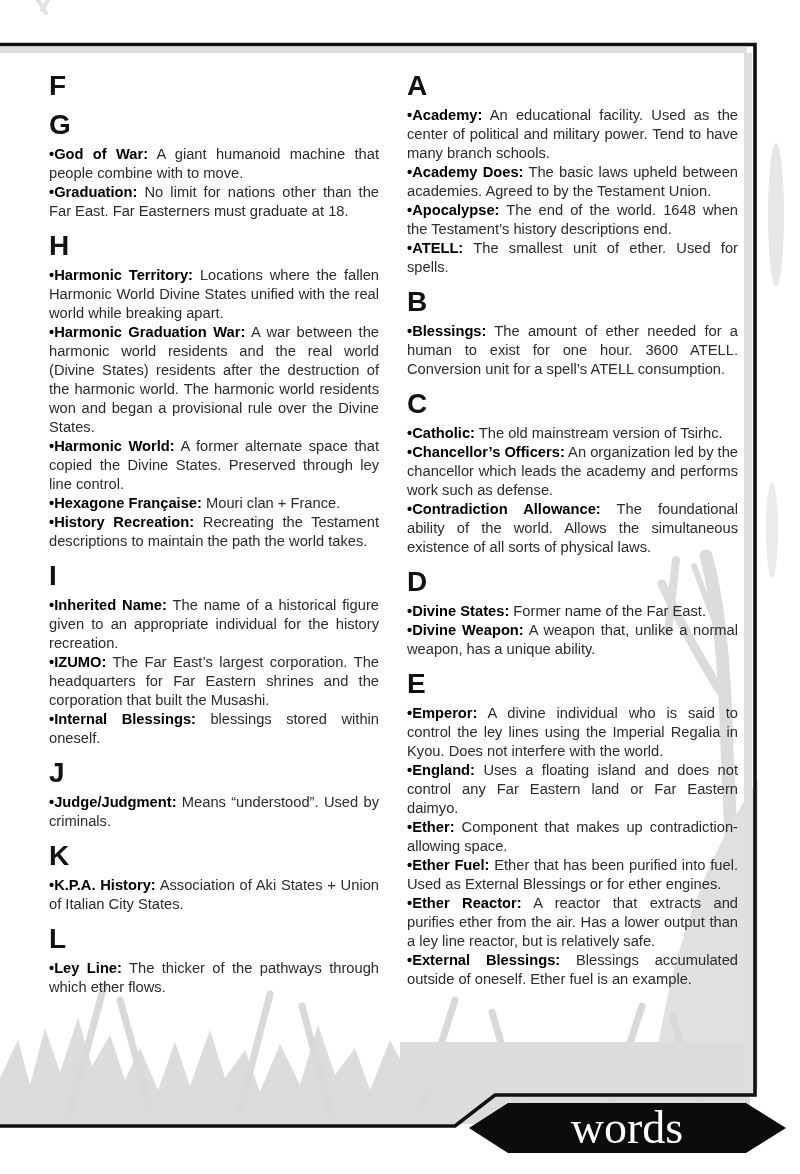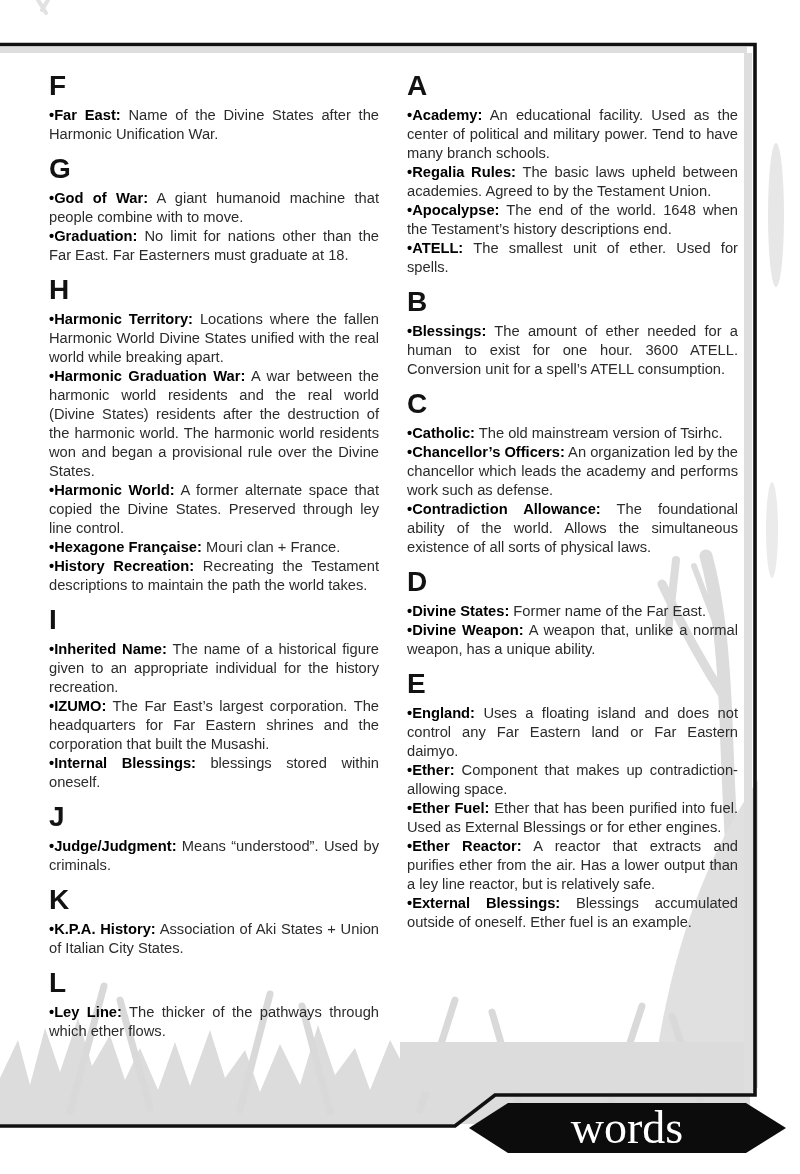--- a/index.html
+++ b/index.html
@@ -62,21 +62,20 @@
       <path d="M520 1108 L492 1012"></path>
       <path d="M610 1104 L642 1006"></path>
       <path d="M700 1100 L672 1016"></path>
     </g>
 
     <rect x="400" y="1042" width="350" height="50" fill="#dcdcdc"></rect>
   </svg>
 
   <div class="col col-left">
       <h2 class="letter">F</h2>
-      <p class="entry"><b>•Far East:</b> Name of the Divine States after the Harmonic Unification War.</p>
       <h2 class="letter">G</h2>
       <p class="entry"><b>•God of War:</b> A giant humanoid machine that people combine with to move.</p>
       <p class="entry"><b>•Graduation:</b> No limit for nations other than the Far East. Far Easterners must graduate at 18.</p>
       <h2 class="letter">H</h2>
       <p class="entry"><b>•Harmonic Territory:</b> Locations where the fallen Harmonic World Divine States unified with the real world while breaking apart.</p>
       <p class="entry"><b>•Harmonic Graduation War:</b> A war between the harmonic world residents and the real world (Divine States) residents after the destruction of the harmonic world. The harmonic world residents won and began a provisional rule over the Divine States.</p>
       <p class="entry"><b>•Harmonic World:</b> A former alternate space that copied the Divine States. Preserved through ley line control.</p>
       <p class="entry"><b>•Hexagone Française:</b> Mouri clan + France.</p>
       <p class="entry"><b>•History Recreation:</b> Recreating the Testament descriptions to maintain the path the world takes.</p>
       <h2 class="letter">I</h2>
@@ -86,33 +85,34 @@
       <h2 class="letter">J</h2>
       <p class="entry"><b>•Judge/Judgment:</b> Means “understood”. Used by criminals.</p>
       <h2 class="letter">K</h2>
       <p class="entry"><b>•K.P.A. History:</b> Association of Aki States + Union of Italian City States.</p>
       <h2 class="letter">L</h2>
       <p class="entry"><b>•Ley Line:</b> The thicker of the pathways through which ether flows.</p>
     </div>
   <div class="col col-right">
       <h2 class="letter">A</h2>
       <p class="entry"><b>•Academy:</b> An educational facility. Used as the center of political and military power. Tend to have many branch schools.</p>
-      <p class="entry"><b>•Regalia Rules:</b> The basic laws upheld between academies. Agreed to by the Testament Union.</p>
+      <p class="entry"><b>•Academy Does:</b> The basic laws upheld between academies. Agreed to by the Testament Union.</p>
       <p class="entry"><b>•Apocalypse:</b> The end of the world. 1648 when the Testament’s history descriptions end.</p>
       <p class="entry"><b>•ATELL:</b> The smallest unit of ether. Used for spells.</p>
       <h2 class="letter">B</h2>
       <p class="entry"><b>•Blessings:</b> The amount of ether needed for a human to exist for one hour. 3600 ATELL. Conversion unit for a spell’s ATELL consumption.</p>
       <h2 class="letter">C</h2>
       <p class="entry"><b>•Catholic:</b> The old mainstream version of Tsirhc.</p>
       <p class="entry"><b>•Chancellor’s Officers:</b> An organization led by the chancellor which leads the academy and performs work such as defense.</p>
       <p class="entry"><b>•Contradiction Allowance:</b> The foundational ability of the world. Allows the simultaneous existence of all sorts of physical laws.</p>
       <h2 class="letter">D</h2>
       <p class="entry"><b>•Divine States:</b> Former name of the Far East.</p>
       <p class="entry"><b>•Divine Weapon:</b> A weapon that, unlike a normal weapon, has a unique ability.</p>
       <h2 class="letter">E</h2>
+      <p class="entry"><b>•Emperor:</b> A divine individual who is said to control the ley lines using the Imperial Regalia in Kyou. Does not interfere with the world.</p>
       <p class="entry"><b>•England:</b> Uses a floating island and does not control any Far Eastern land or Far Eastern daimyo.</p>
       <p class="entry"><b>•Ether:</b> Component that makes up contradiction-allowing space.</p>
       <p class="entry"><b>•Ether Fuel:</b> Ether that has been purified into fuel. Used as External Blessings or for ether engines.</p>
       <p class="entry"><b>•Ether Reactor:</b> A reactor that extracts and purifies ether from the air. Has a lower output than a ley line reactor, but is relatively safe.</p>
       <p class="entry"><b>•External Blessings:</b> Blessings accumulated outside of oneself. Ether fuel is an example.</p>
     </div>
 
   <svg class="layer frame" viewBox="0 0 800 1174" aria-hidden="true">
 
     <rect x="0" y="47" width="747" height="6" fill="#dedede"></rect>

